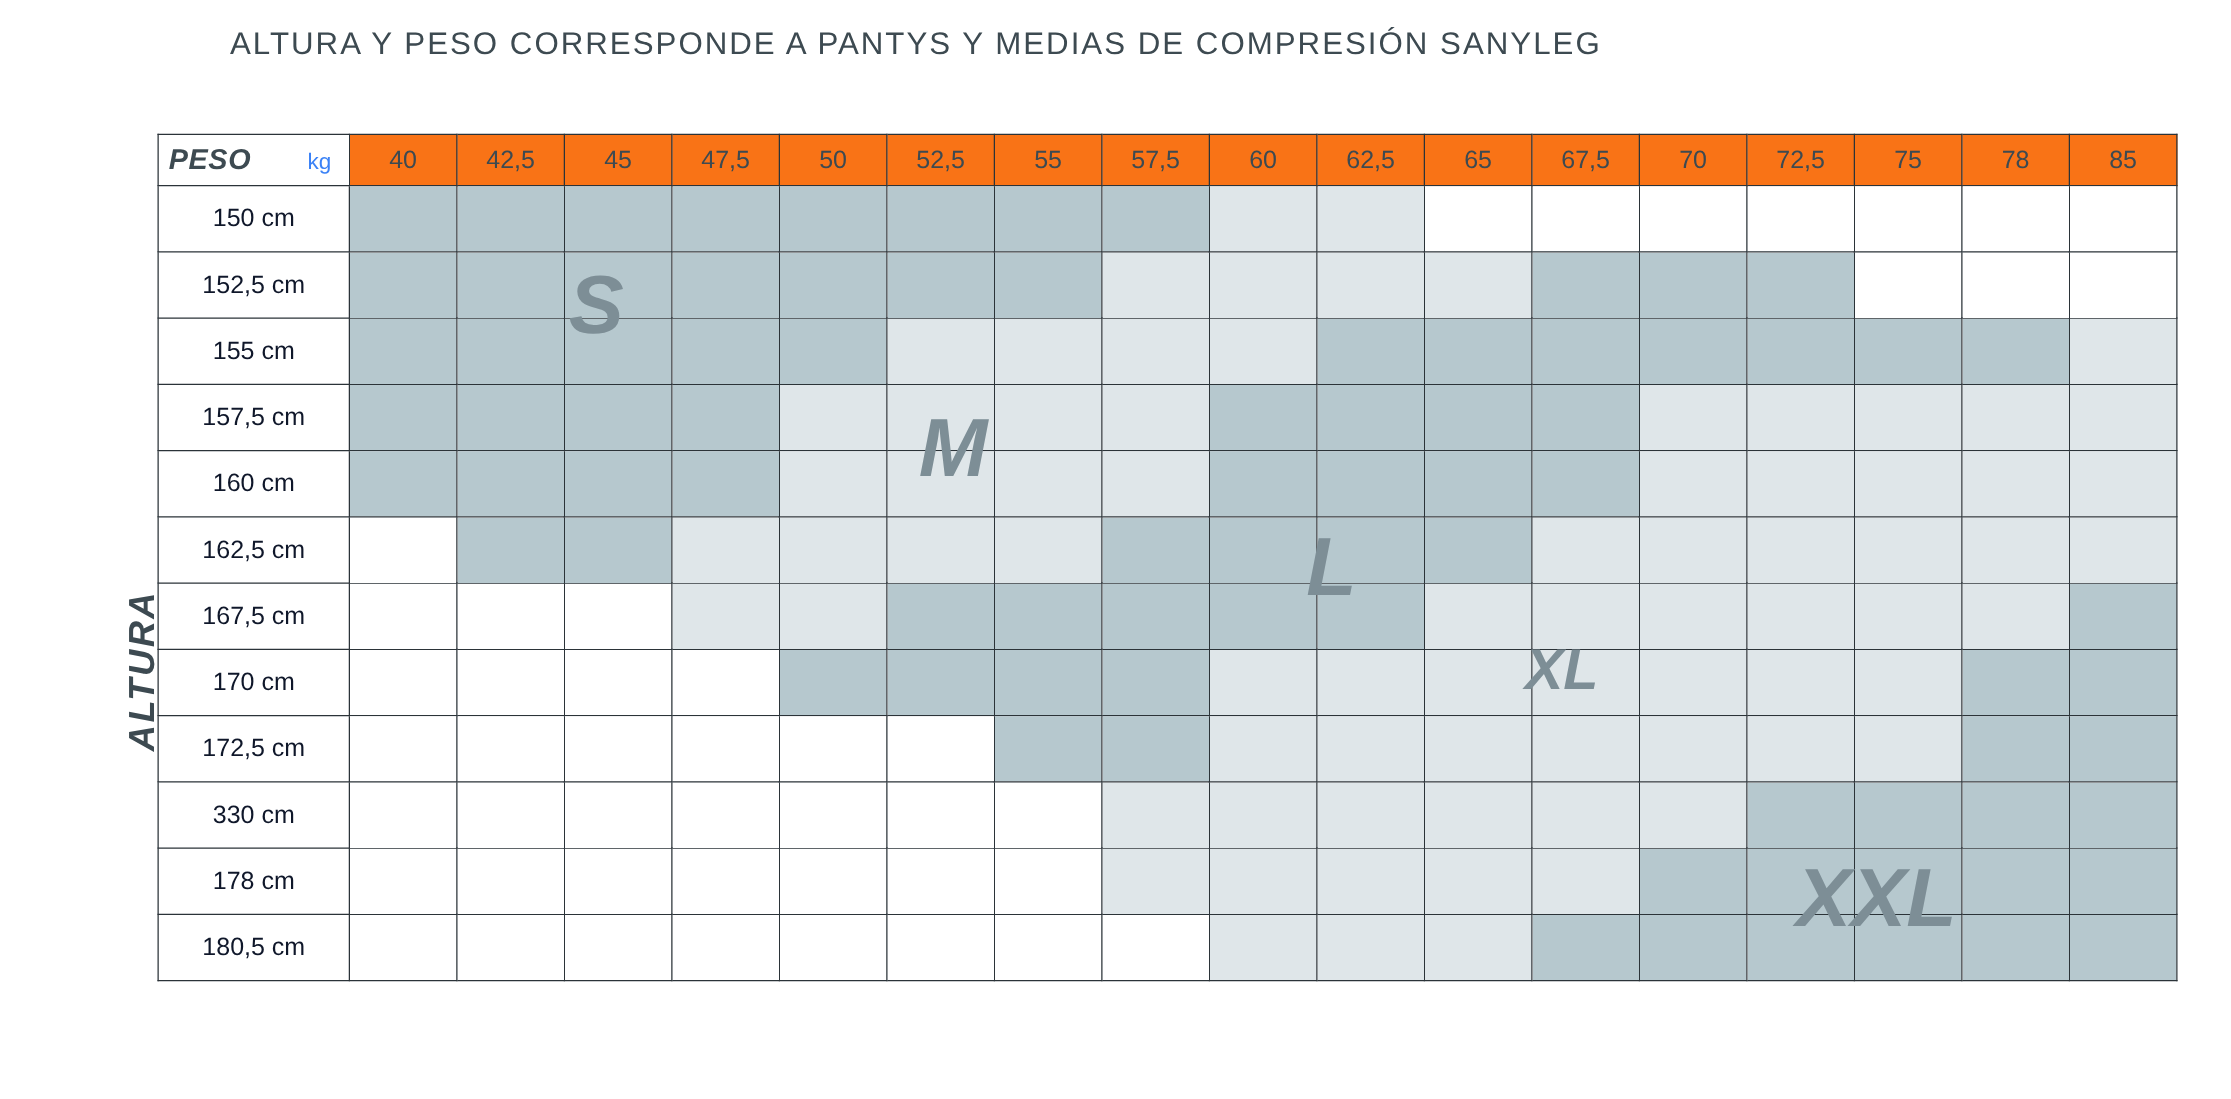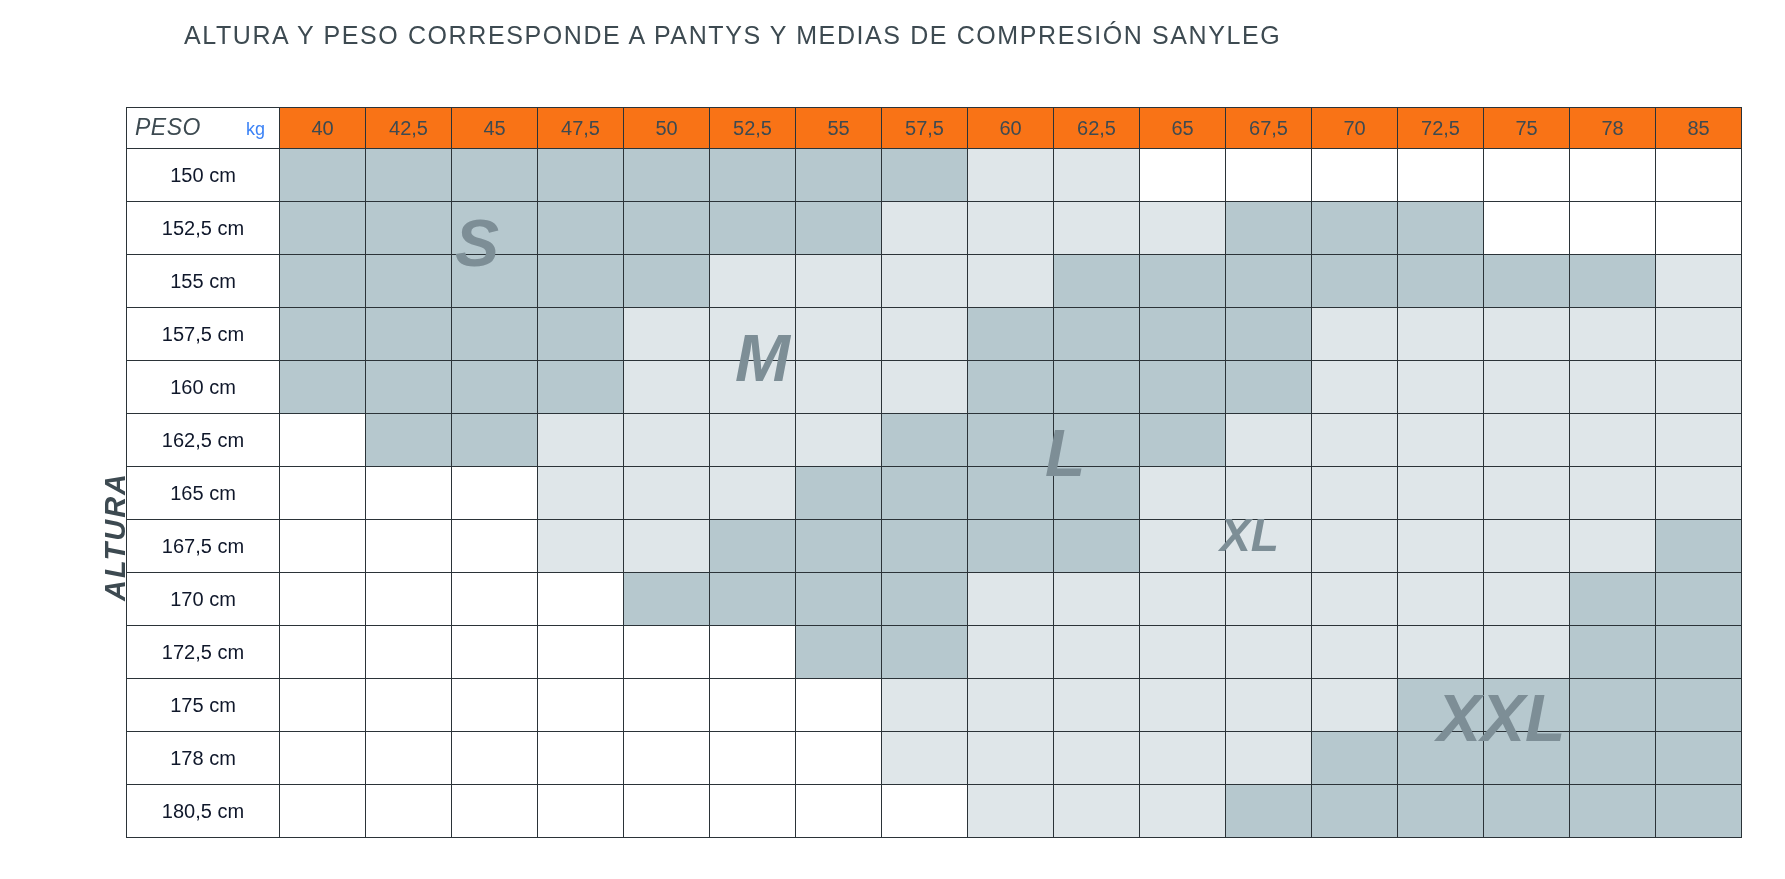--- a/index.html
+++ b/index.html
@@ -62,21 +62,21 @@
     font-weight: normal;
   }
   .corner {
     width: 152px;
     height: 40px;
     background: #ffffff;
     position: relative;
   }
   .corner .peso {
     font-style: italic;
-    font-weight: normal;
+    font-weight: bold;
     font-size: 23px;
     letter-spacing: 0.5px;
     color: #3d4a51;
     position: absolute;
     left: 8px;
     top: 6px;
   }
   .corner .kg {
     font-size: 18px;
     color: #3b82f6;
@@ -276,40 +276,20 @@
             <td class="cell c2"></td>
             <td class="cell c2"></td>
             <td class="cell c1"></td>
             <td class="cell c1"></td>
             <td class="cell c1"></td>
             <td class="cell c1"></td>
             <td class="cell c1"></td>
             <td class="cell c1"></td>
           </tr>
           <tr>
-            <td class="hrow">165 cm</td>
-            <td class="cell c0"></td>
-            <td class="cell c0"></td>
-            <td class="cell c0"></td>
-            <td class="cell c1"></td>
-            <td class="cell c1"></td>
-            <td class="cell c1"></td>
-            <td class="cell c2"></td>
-            <td class="cell c2"></td>
-            <td class="cell c2"></td>
-            <td class="cell c2"></td>
-            <td class="cell c1"></td>
-            <td class="cell c1"></td>
-            <td class="cell c1"></td>
-            <td class="cell c1"></td>
-            <td class="cell c1"></td>
-            <td class="cell c1"></td>
-            <td class="cell c1"></td>
-          </tr>
-          <tr>
             <td class="hrow">167,5 cm</td>
             <td class="cell c0"></td>
             <td class="cell c0"></td>
             <td class="cell c0"></td>
             <td class="cell c1"></td>
             <td class="cell c1"></td>
             <td class="cell c2"></td>
             <td class="cell c2"></td>
             <td class="cell c2"></td>
             <td class="cell c2"></td>
@@ -356,21 +336,21 @@
             <td class="cell c1"></td>
             <td class="cell c1"></td>
             <td class="cell c1"></td>
             <td class="cell c1"></td>
             <td class="cell c1"></td>
             <td class="cell c1"></td>
             <td class="cell c2"></td>
             <td class="cell c2"></td>
           </tr>
           <tr>
-            <td class="hrow">175 cm</td>
+            <td class="hrow">330 cm</td>
             <td class="cell c0"></td>
             <td class="cell c0"></td>
             <td class="cell c0"></td>
             <td class="cell c0"></td>
             <td class="cell c0"></td>
             <td class="cell c0"></td>
             <td class="cell c0"></td>
             <td class="cell c1"></td>
             <td class="cell c1"></td>
             <td class="cell c1"></td>

